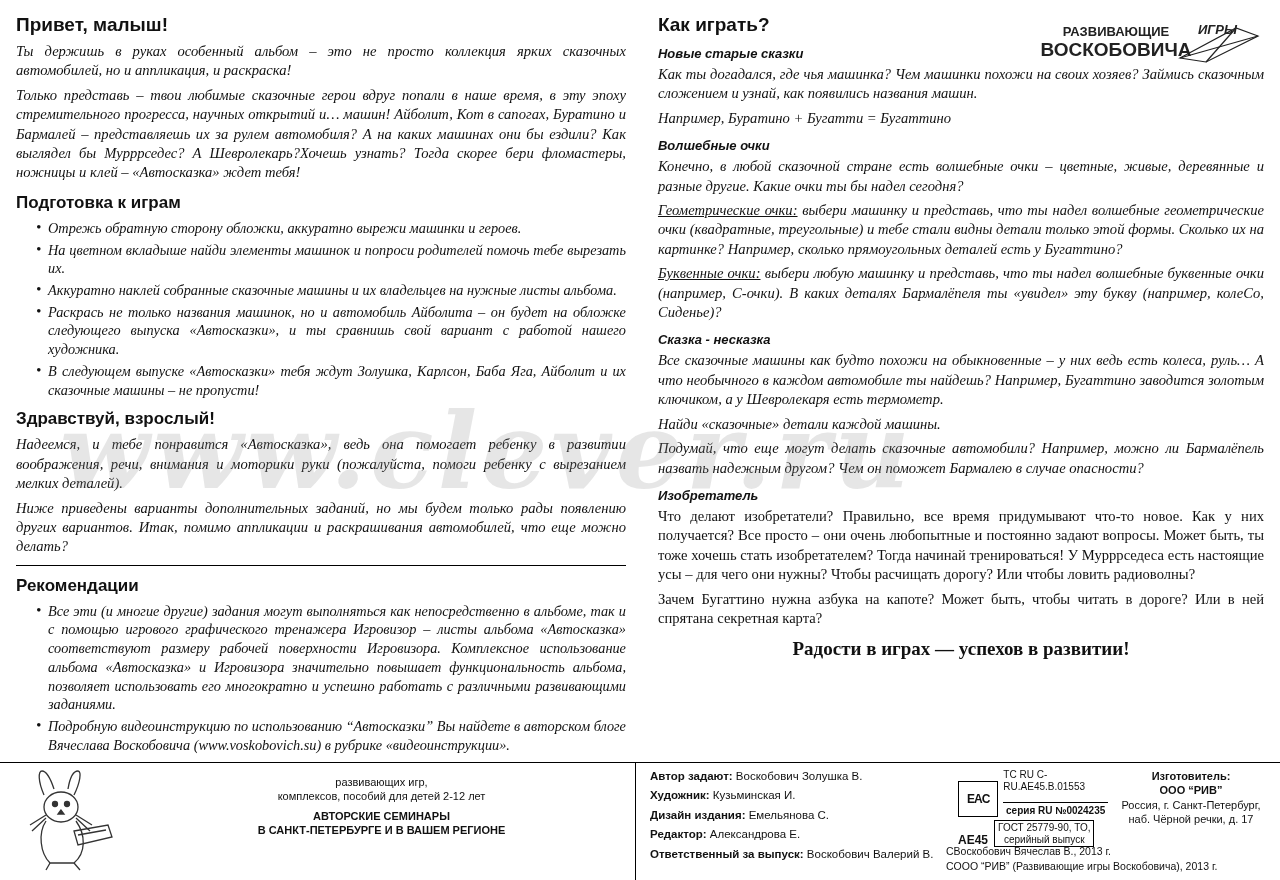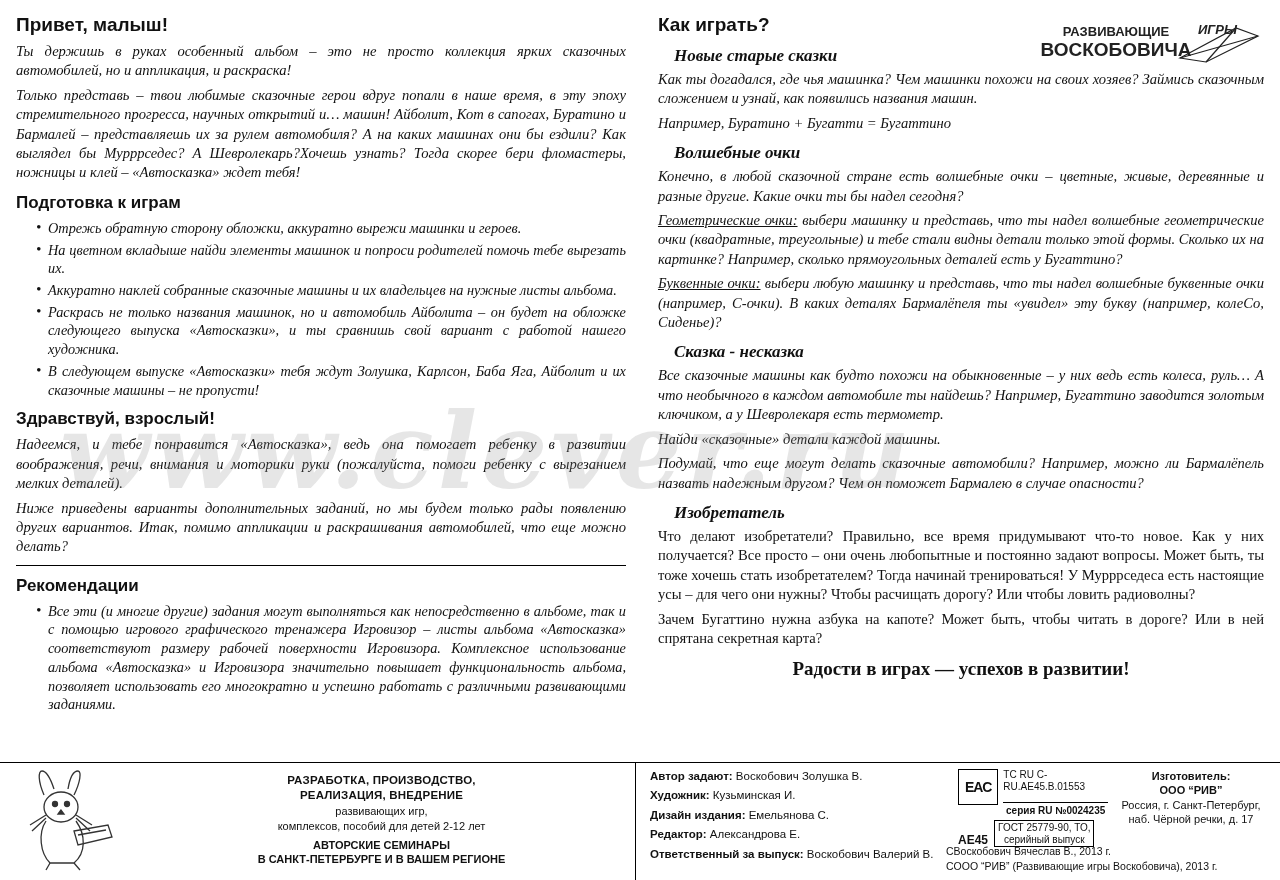--- a/index.html
+++ b/index.html
@@ -39,25 +39,25 @@
 
   h1.section{
     font-family:"Liberation Sans", sans-serif;
     font-size:19px;
     font-weight:bold;
     margin:0 0 6px 0;
     color:#111;
   }
   h1.section.sub{font-size:17px;margin-top:10px;}
   h2.sub{
-    font-family:Liberation Serif, serif;
+    font-family:Liberation Sans, sans-serif;
     font-style:italic;
     font-weight:bold;
-    font-size:17px;
-    margin:10px 0 4px 16px;
+    font-size:13px;
+    margin:10px 0 4px 0;
   }
   p.it{
     font-style:italic;
     font-size:14.6px;
     line-height:1.33;
     margin:0 0 5px 0;
     text-align:justify;
   }
   p.norm{
     font-size:14.6px;
@@ -148,22 +148,23 @@
     font-size:10px;
     line-height:1.2;
   }
   .cert .eac-row{display:flex;gap:5px;align-items:flex-start;}
   .eac-box{
     border:1px solid #000;
     width:46px;height:34px;
     display:flex;align-items:center;justify-content:center;
     font-family:"Liberation Sans",sans-serif;
     font-weight:bold;
-    font-size:14px;
+    font-size:12px;
     letter-spacing:-1px;
+    margin-top:12px;
   }
   .cert .line{border-bottom:1px solid #000;padding-bottom:9px;margin-bottom:2px;}
   .cert .ae{font-weight:bold;font-size:12px;margin-top:4px;}
   .gost{border:1px solid #000;padding:1px 3px;display:inline-block;font-size:10px;line-height:1.15;text-align:center;}
   .maker{
     flex:1;
     font-size:11px;
     line-height:1.3;
   }
   .maker .mt{font-weight:bold;text-align:center;}
@@ -216,20 +217,21 @@
 
     <h1 class="section sub">Здравствуй, взрослый!</h1>
     <p class="it">Надеемся, и тебе понравится «Автосказка», ведь она помогает ребенку в развитии воображения, речи, внимания и моторики руки (пожалуйста, помоги ребенку с вырезанием мелких деталей).</p>
     <p class="it">Ниже приведены варианты дополнительных заданий, но мы будем только рады появлению других вариантов. Итак, помимо аппликации и раскрашивания автомобилей, что еще можно делать?</p>
 
     <div class="hr"></div>
 
     <h1 class="section sub">Рекомендации</h1>
     <ul class="bullets">
       <li class="small">Все эти (и многие другие) задания могут выполняться как непосредственно в альбоме, так и с помощью игрового графического тренажера Игровизор – листы альбома «Автосказка» соответствуют размеру рабочей поверхности Игровизора. Комплексное использование альбома «Автосказка» и Игровизора значительно повышает функциональность альбома, позволяет использовать его многократно и успешно работать с различными развивающими заданиями.</li>
+      <li class="small">Подробную видеоинструкцию по использованию “Автосказки” Вы найдете в авторском блоге Вячеслава Воскобовича (www.voskobovich.su) в рубрике «видеоинструкции».</li>
     </ul>
   </div>
 
   <div class="col col-right">
 
     <h1 class="section">Как играть?</h1>
 
     <h2 class="sub">Новые старые сказки</h2>
     <p class="it">Как ты догадался, где чья машинка? Чем машинки похожи на своих хозяев? Займись сказочным сложением и узнай, как появились названия машин.</p>
     <p class="it">Например, Буратино + Бугатти = Бугаттино</p>
@@ -266,22 +268,20 @@
           <path d="M45 41 L42 45 L48 45 Z" fill="#333"></path>
           <path d="M30 46 L14 56 M30 49 L16 62 M60 46 L76 56 M60 49 L74 62"></path>
           <path d="M30 52 C22 64 24 84 34 94 L58 94 C70 84 70 66 60 52"></path>
           <path d="M34 94 L30 101 M58 94 L64 101"></path>
           <path d="M58 62 L92 56 L96 68 L62 76 Z"></path>
           <path d="M62 66 L90 61"></path>
         </g>
       </svg>
     </div>
     <div class="f-left-text">
-      <div class="l1" style="white-space:pre-line">РАЗРАБОТКА, ПРОИЗВОДСТВО,
-РЕАЛИЗАЦИЯ, ВНЕДРЕНИЕ</div>
       <div class="l2" style="white-space:pre-line">развивающих игр,
 комплексов, пособий для детей 2-12 лет</div>
       <div class="l3" style="white-space:pre-line">АВТОРСКИЕ СЕМИНАРЫ
 В САНКТ-ПЕТЕРБУРГЕ И В ВАШЕМ РЕГИОНЕ</div>
     </div>
   </div>
 
   <div class="f-right">
 
     <div class="credits">

